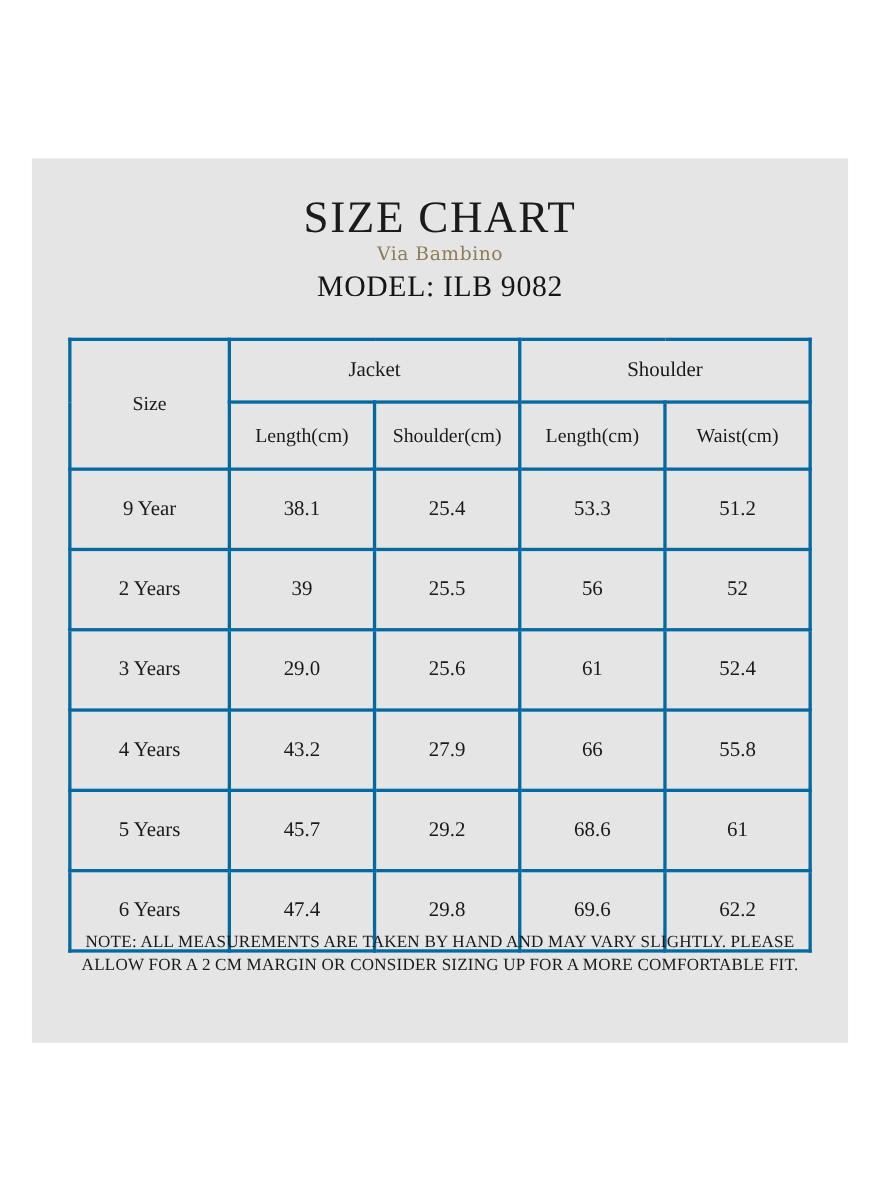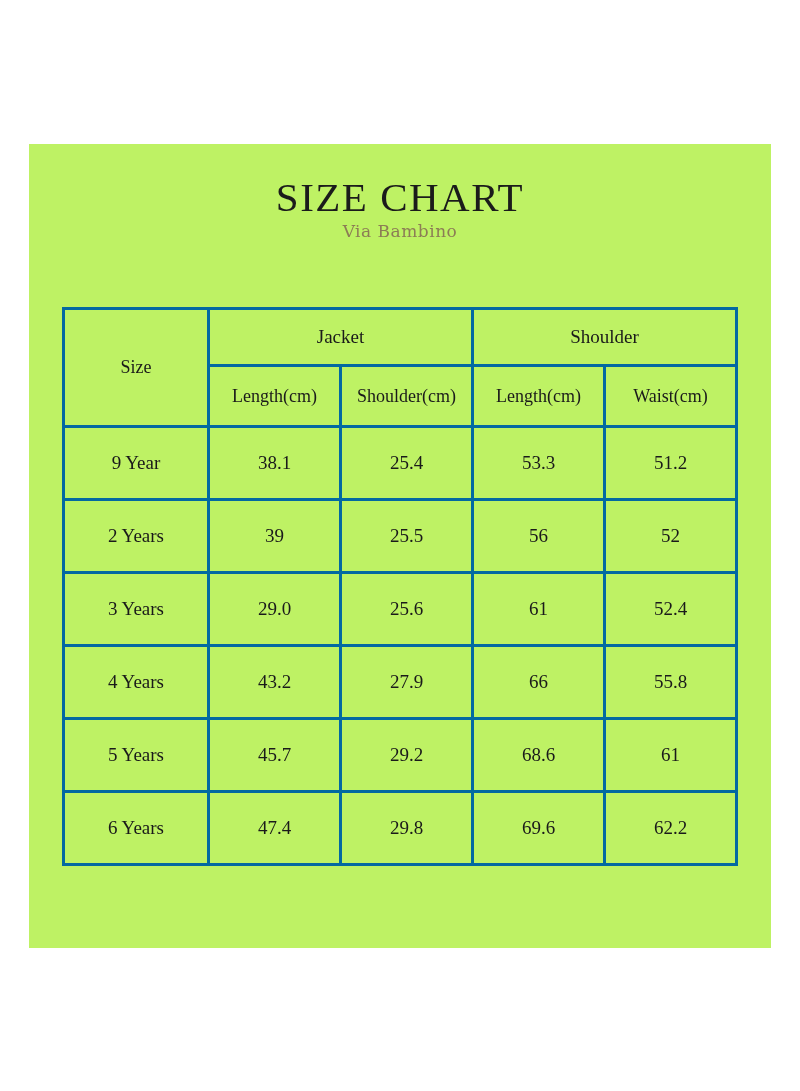--- a/index.html
+++ b/index.html
@@ -18,21 +18,21 @@
     width: 800px;
     height: 1091px;
     background: #ffffff;
   }
   .panel {
     position: absolute;
     left: 29px;
     top: 144px;
     width: 742px;
     height: 804px;
-    background: #bef264;
+    background: #e5e5e5;
   }
   .header-block {
     padding-top: 32px;
     text-align: center;
   }
   .title {
     font-family: "Liberation Serif", serif;
     font-size: 41px;
     letter-spacing: 1.5px;
     color: #1b1b1b;
@@ -108,20 +108,21 @@
 </style>
 </head>
 <body>
 
 <div class="page">
   <div class="panel">
 
     <div class="header-block">
       <div class="title">SIZE CHART</div>
       <div class="brand">Via Bambino</div>
+      <div class="model">MODEL: ILB 9082</div>
     </div>
 
     <table class="size-table">
       <thead>
         <tr>
           <th class="size-head" rowspan="2">Size</th>
           <th class="group-head" colspan="2">Jacket</th>
           <th class="group-head" colspan="2">Shoulder</th>
         </tr>
         <tr>
@@ -170,15 +171,16 @@
         <tr>
           <td class="body-cell size-cell">6 Years</td>
           <td class="body-cell">47.4</td>
           <td class="body-cell">29.8</td>
           <td class="body-cell">69.6</td>
           <td class="body-cell">62.2</td>
         </tr>
       </tbody>
     </table>
 
+    <div class="note">NOTE: ALL MEASUREMENTS ARE TAKEN BY HAND AND MAY VARY SLIGHTLY. PLEASE ALLOW FOR A 2 CM MARGIN OR CONSIDER SIZING UP FOR A MORE COMFORTABLE FIT.</div>
 
   </div>
 </div>
 
 </body></html>

